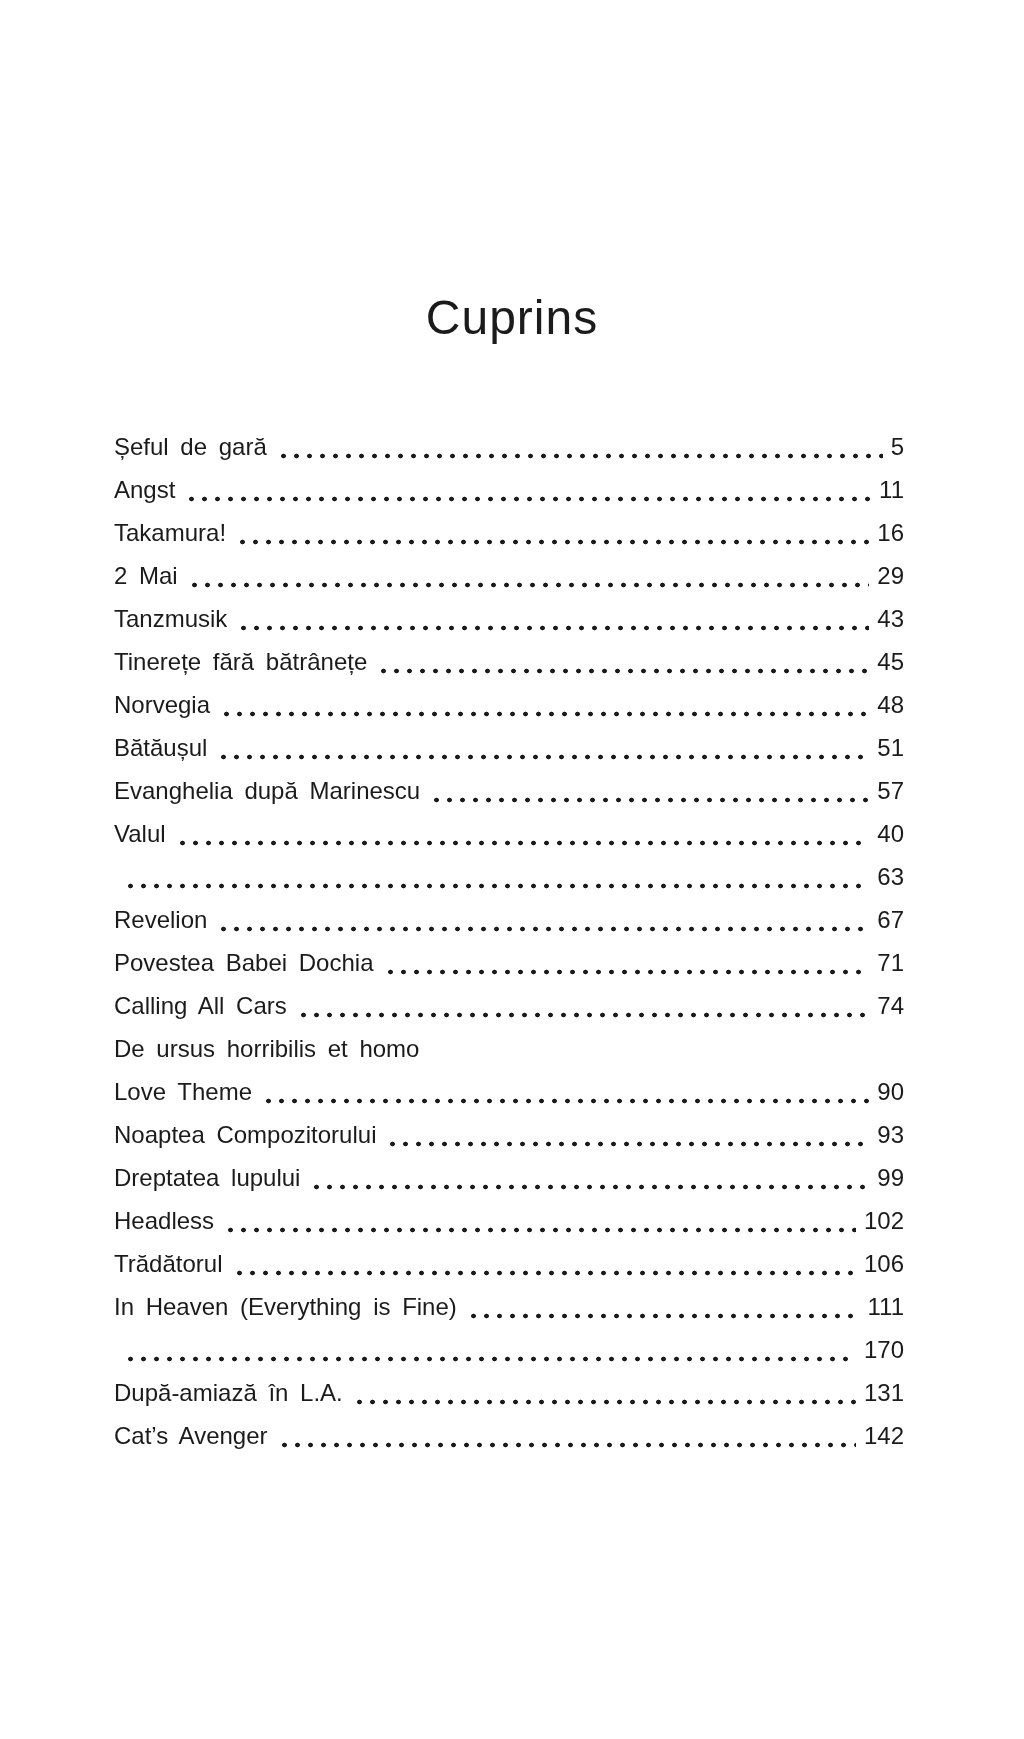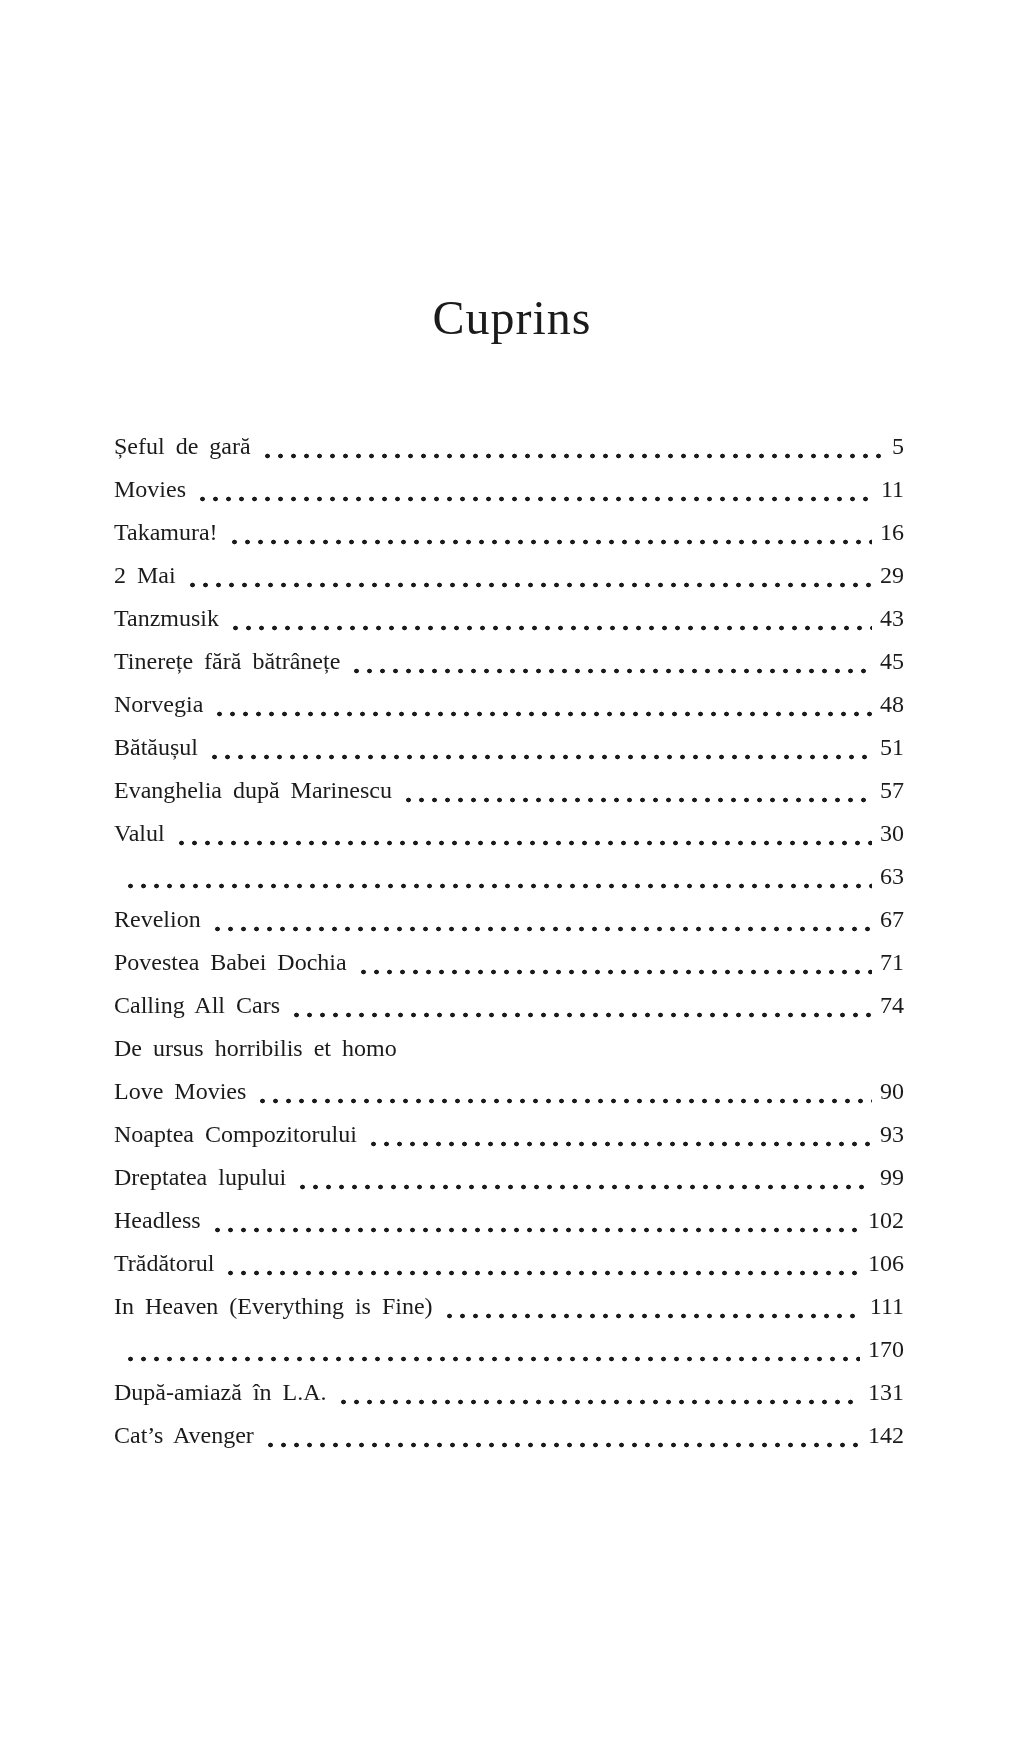--- a/index.html
+++ b/index.html
@@ -5,21 +5,21 @@
   html, body {
     margin: 0;
     padding: 0;
     background: #ffffff;
   }
   .page {
     position: relative;
     width: 1024px;
     height: 1474px;
     background: #ffffff;
-    font-family: Liberation Serif, serif;
+    font-family: Liberation Sans, sans-serif;
     color: #1b1b1b;
     overflow: hidden;
     box-sizing: border-box;
   }
   .title {
     margin: 0;
     padding-top: 292px;
     text-align: center;
     font-size: 48px;
     font-weight: 400;
@@ -63,21 +63,21 @@
 
 <div class="page" style="background: rgb(255, 255, 255); color: rgb(27, 27, 27);">
   <h1 class="title">Cuprins</h1>
   <nav class="toc" id="toc-list">
       <div class="row">
         <span class="row-label">Șeful de gară</span>
         <span class="leader"></span>
         <span class="page-num">5</span>
       </div>
       <div class="row">
-        <span class="row-label">Movies</span>
+        <span class="row-label">Angst</span>
         <span class="leader"></span>
         <span class="page-num">11</span>
       </div>
       <div class="row">
         <span class="row-label">Takamura!</span>
         <span class="leader"></span>
         <span class="page-num">16</span>
       </div>
       <div class="row">
         <span class="row-label">2 Mai</span>
@@ -105,21 +105,21 @@
         <span class="page-num">51</span>
       </div>
       <div class="row">
         <span class="row-label">Evanghelia după Marinescu</span>
         <span class="leader"></span>
         <span class="page-num">57</span>
       </div>
       <div class="row">
         <span class="row-label">Valul</span>
         <span class="leader"></span>
-        <span class="page-num">30</span>
+        <span class="page-num">40</span>
       </div>
       <div class="row">
         <span class="leader"></span>
         <span class="page-num">63</span>
       </div>
       <div class="row">
         <span class="row-label">Revelion</span>
         <span class="leader"></span>
         <span class="page-num">67</span>
       </div>
@@ -130,21 +130,21 @@
       </div>
       <div class="row">
         <span class="row-label">Calling All Cars</span>
         <span class="leader"></span>
         <span class="page-num">74</span>
       </div>
       <div class="row">
         <span class="row-label">De ursus horribilis et homo</span>
       </div>
       <div class="row">
-        <span class="row-label">Love Movies</span>
+        <span class="row-label">Love Theme</span>
         <span class="leader"></span>
         <span class="page-num">90</span>
       </div>
       <div class="row">
         <span class="row-label">Noaptea Compozitorului</span>
         <span class="leader"></span>
         <span class="page-num">93</span>
       </div>
       <div class="row">
         <span class="row-label">Dreptatea lupului</span>

